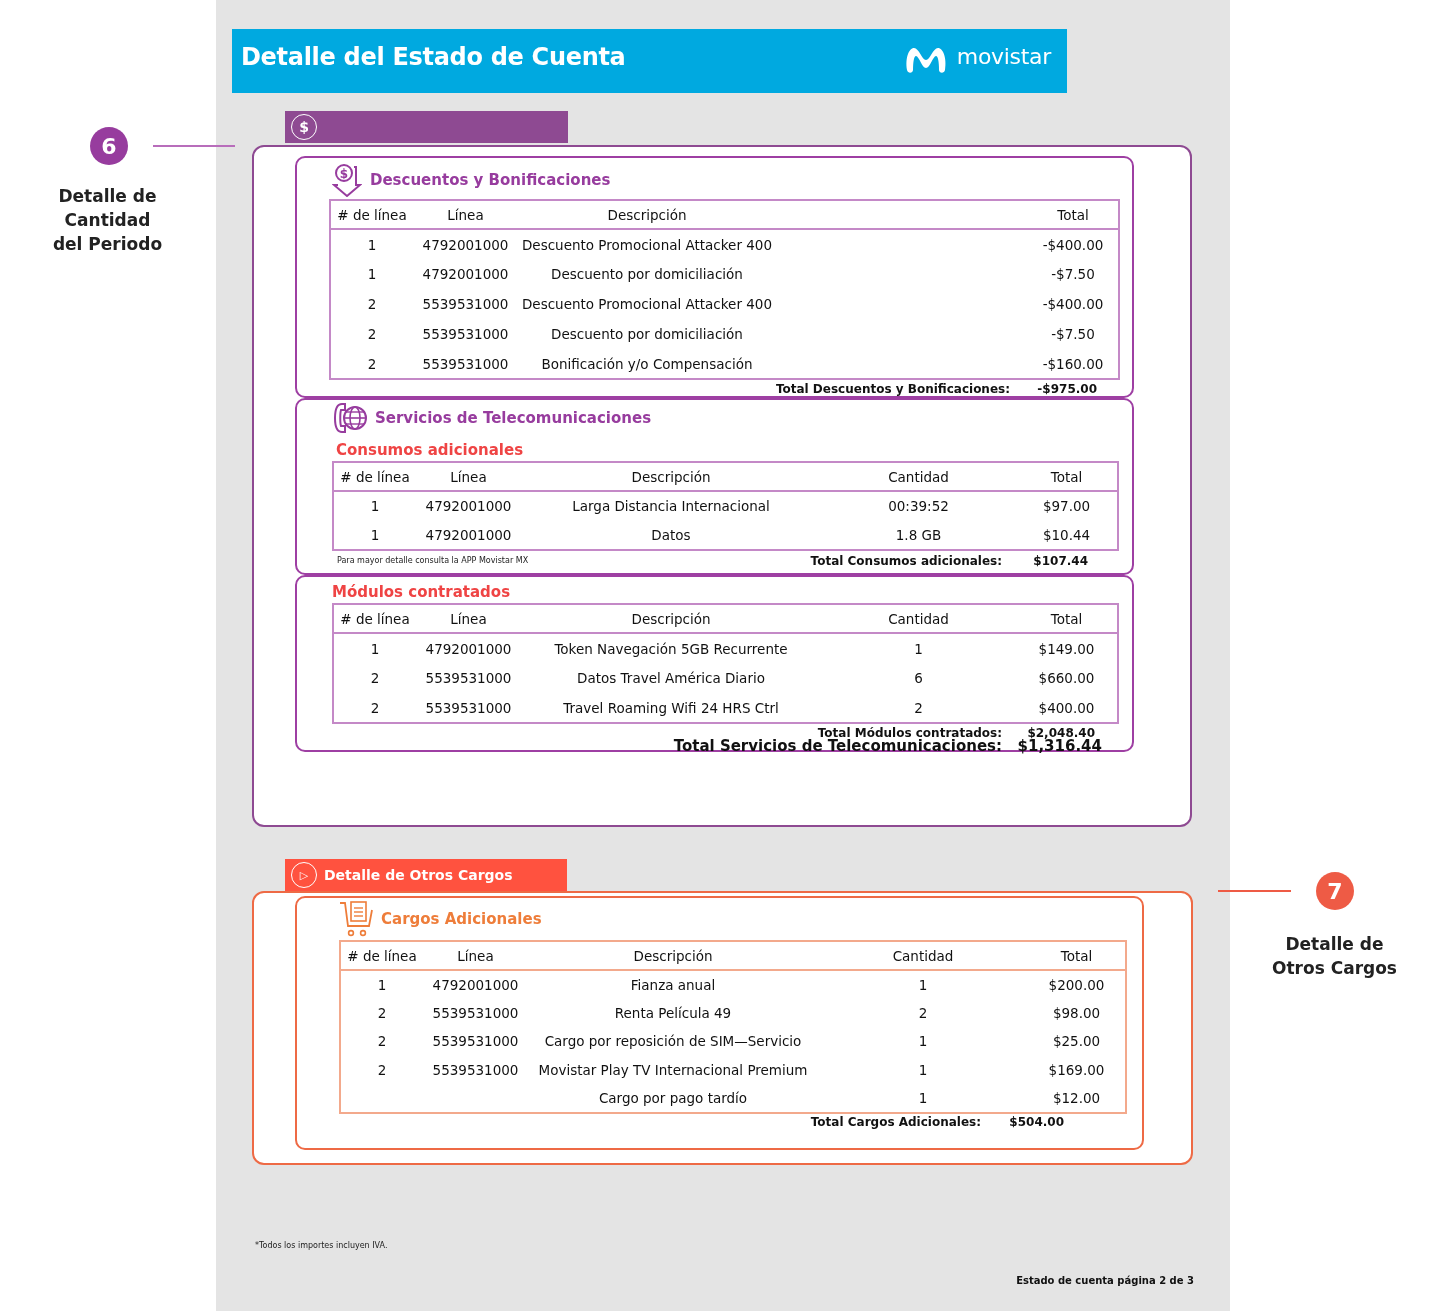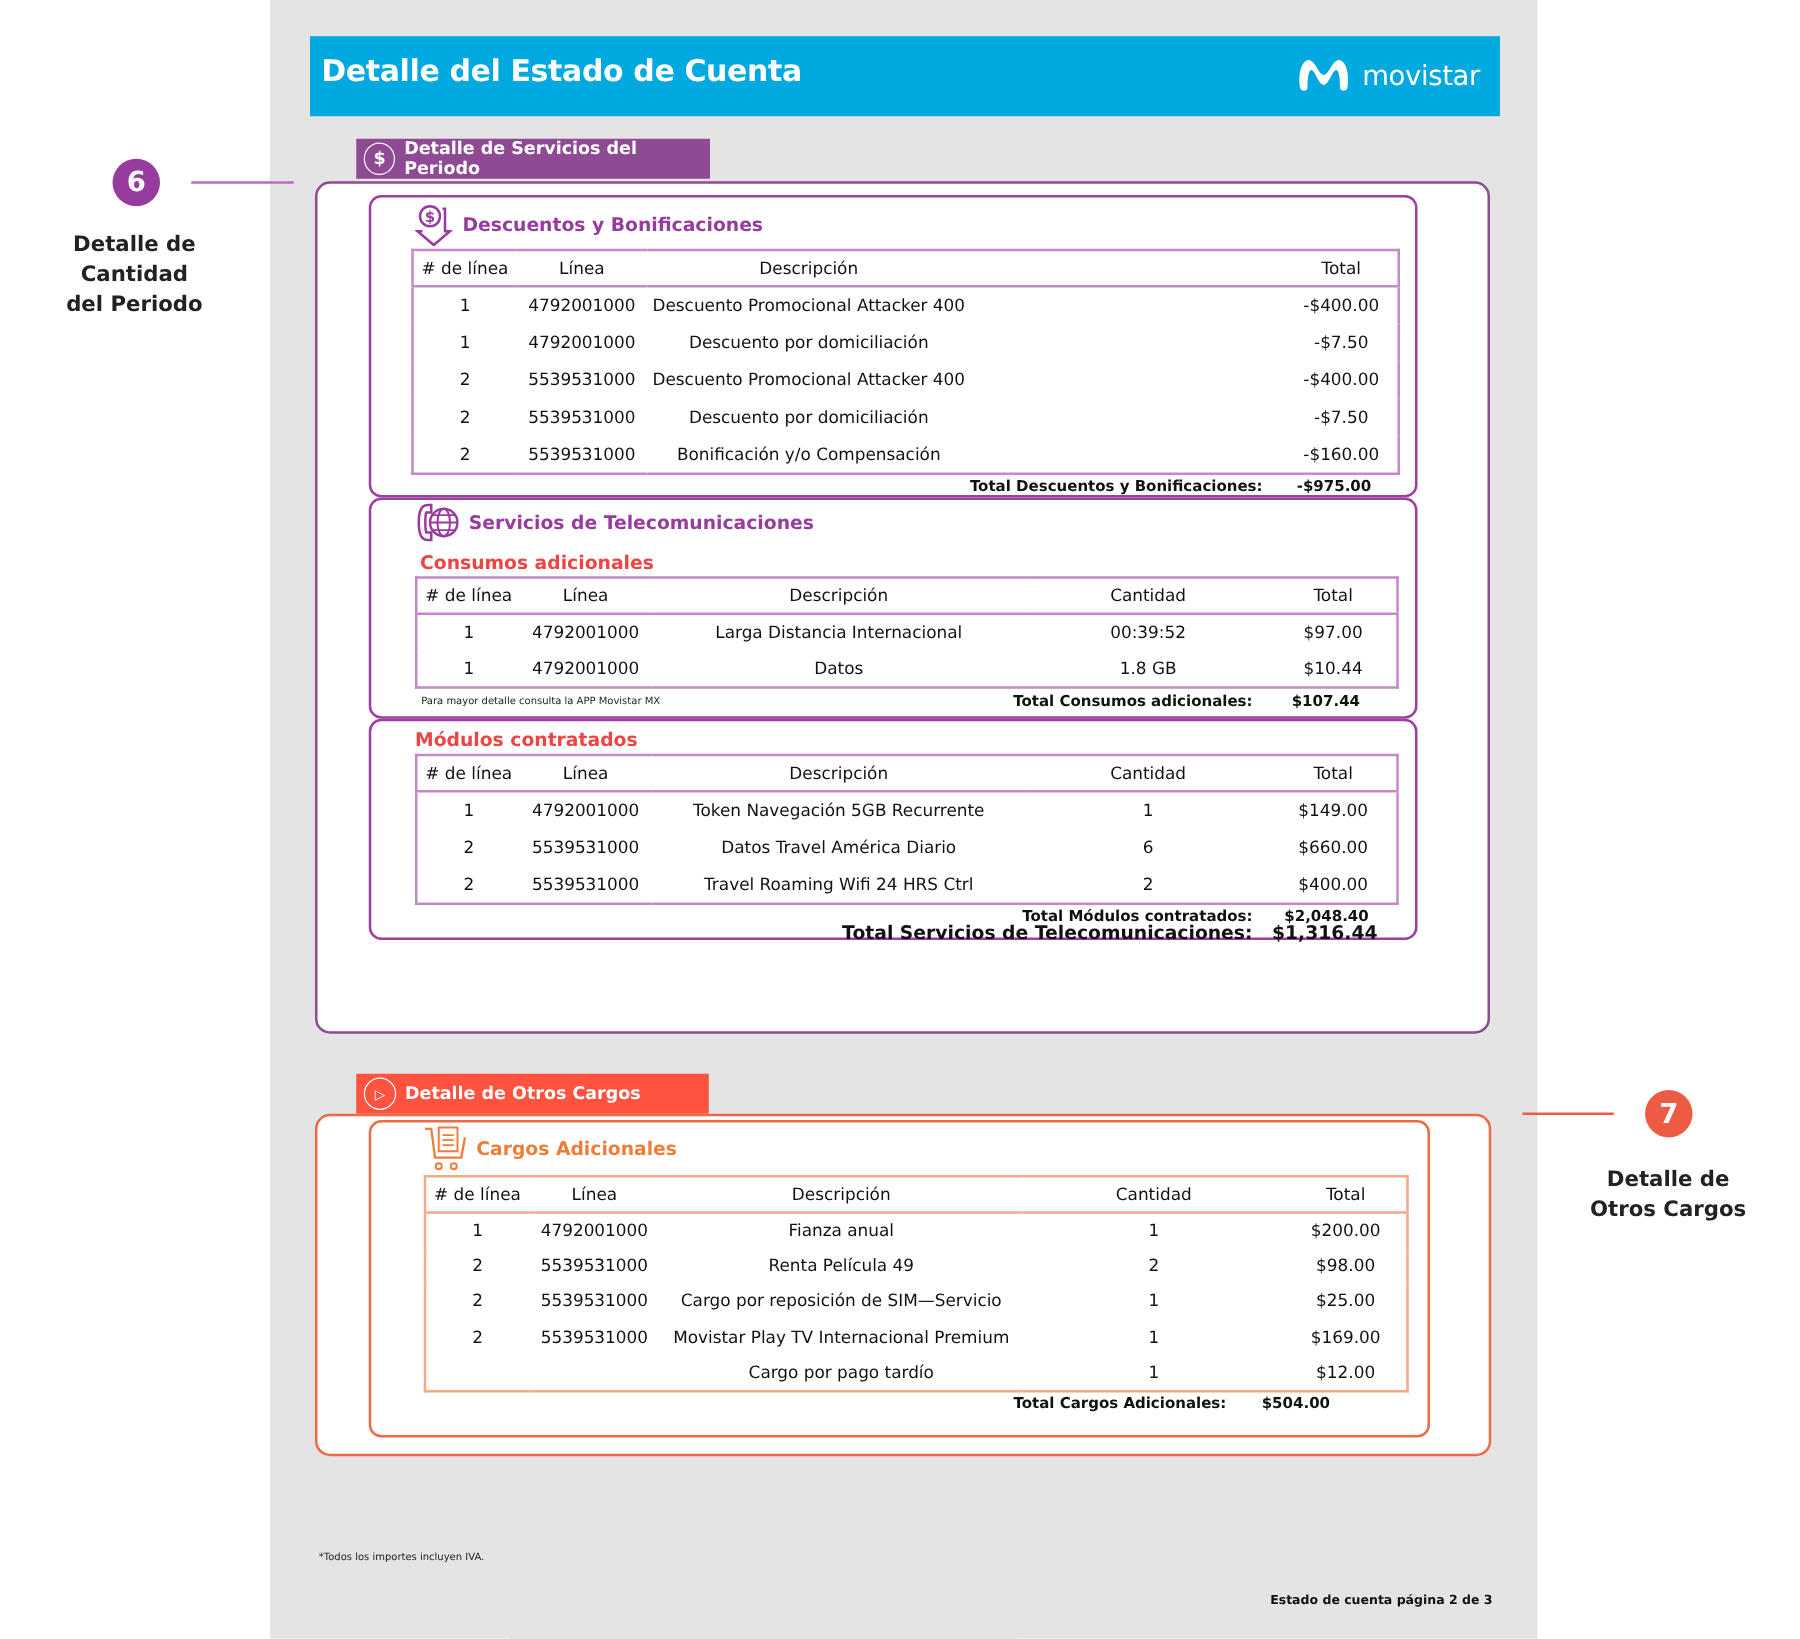--- a/index.html
+++ b/index.html
@@ -1,23 +1,23 @@
 <!DOCTYPE html>
 <html><head>
 <meta charset="utf-8">
 <style>
   * { box-sizing: border-box; margin: 0; padding: 0; }
   html, body { width: 1440px; height: 1311px; background: #ffffff; overflow: hidden; }
   body { position: relative; font-family: "DejaVu Sans", sans-serif; color: #1a1a1a; }
 
   .page { position: absolute; left: 216px; top: 0; width: 1014px; height: 1311px; background: #e4e4e4; }
 
-  .header { position: absolute; left: 248px; top: 29px; width: 952px; height: 64px; background: #00a9e0; }
+  .header { position: absolute; left: 232px; top: 29px; width: 835px; height: 64px; background: #00a9e0; }
   .header-title { position: absolute; left: 9px; top: 14px; font-family: "DejaVu Sans", sans-serif; font-weight: bold; font-size: 24px; color: #fff; letter-spacing: -0.3px; }
-  .logo { position: absolute; right: 16px; top: 15px; display: flex; align-items: flex-end; gap: 8px; }
+  .logo { position: absolute; right: 16px; top: 15px; display: flex; align-items: flex-start; gap: 8px; }
   .logo-text { color: #fff; font-size: 22px; font-family: "DejaVu Sans", sans-serif; letter-spacing: -0.3px; }
 
   .tab { position: absolute; height: 32px; display: flex; align-items: center; padding-left: 6px; color: #fff; font-weight: bold; font-size: 14px; }
   .tab .tab-icon { width: 26px; height: 26px; border: 1.5px solid #fff; border-radius: 50%; display: flex; align-items: center; justify-content: center; margin-right: 7px; font-size: 14px; }
   .tab-purple { left: 285px; top: 111px; width: 283px; background: #8e4a92; }
   .tab-orange { left: 285px; top: 859px; width: 282px; background: #ff523f; }
 
   .outer { position: absolute; border-radius: 12px; background: #fff; }
   .outer-purple { left: 252px; top: 145px; width: 940px; height: 682px; border: 2px solid #8e4a92; }
   .outer-orange { left: 252px; top: 891px; width: 941px; height: 274px; border: 2px solid #ee6a45; }
@@ -79,21 +79,20 @@
   <div class="logo">
     <svg width="46" height="30" viewBox="0 0 46 30">
       <path d="M4 26 C2 14 6 4 11 4 C16 4 19 16 23 16 C27 16 30 4 35 4 C40 4 44 14 42 26 C41 30 36 29 36 26 C36 18 35 12 33 12 C30 12 27 24 23 24 C19 24 16 12 13 12 C11 12 10 18 10 26 C10 29 5 30 4 26 Z" fill="#fff"></path>
     </svg>
     <span class="logo-text">movistar</span>
   </div>
 </div>
 
 <div class="tab tab-purple">
   <span class="tab-icon">$</span>
-  <span>Detalle de Servicios del Periodo</span>
 </div>
 <div class="outer outer-purple"></div>
 
 <div class="inner inner-purple" style="left:295px; top:156px; width:839px; height:242px;"></div>
 <div class="sec-head purple-text" style="left:332px; top:163px;">
   <svg width="30" height="34" viewBox="0 0 30 34">
     <circle cx="12" cy="10" r="8" fill="none" stroke="#973c9e" stroke-width="2"></circle>
     <text x="12" y="14.5" font-size="12" text-anchor="middle" fill="#973c9e" font-family="DejaVu Sans, sans-serif" font-weight="bold">$</text>
     <path d="M22 4 L24 4 L24 22 L28 22 L15 33 L2 22 L6 22" fill="none" stroke="#973c9e" stroke-width="2"></path>
   </svg>

